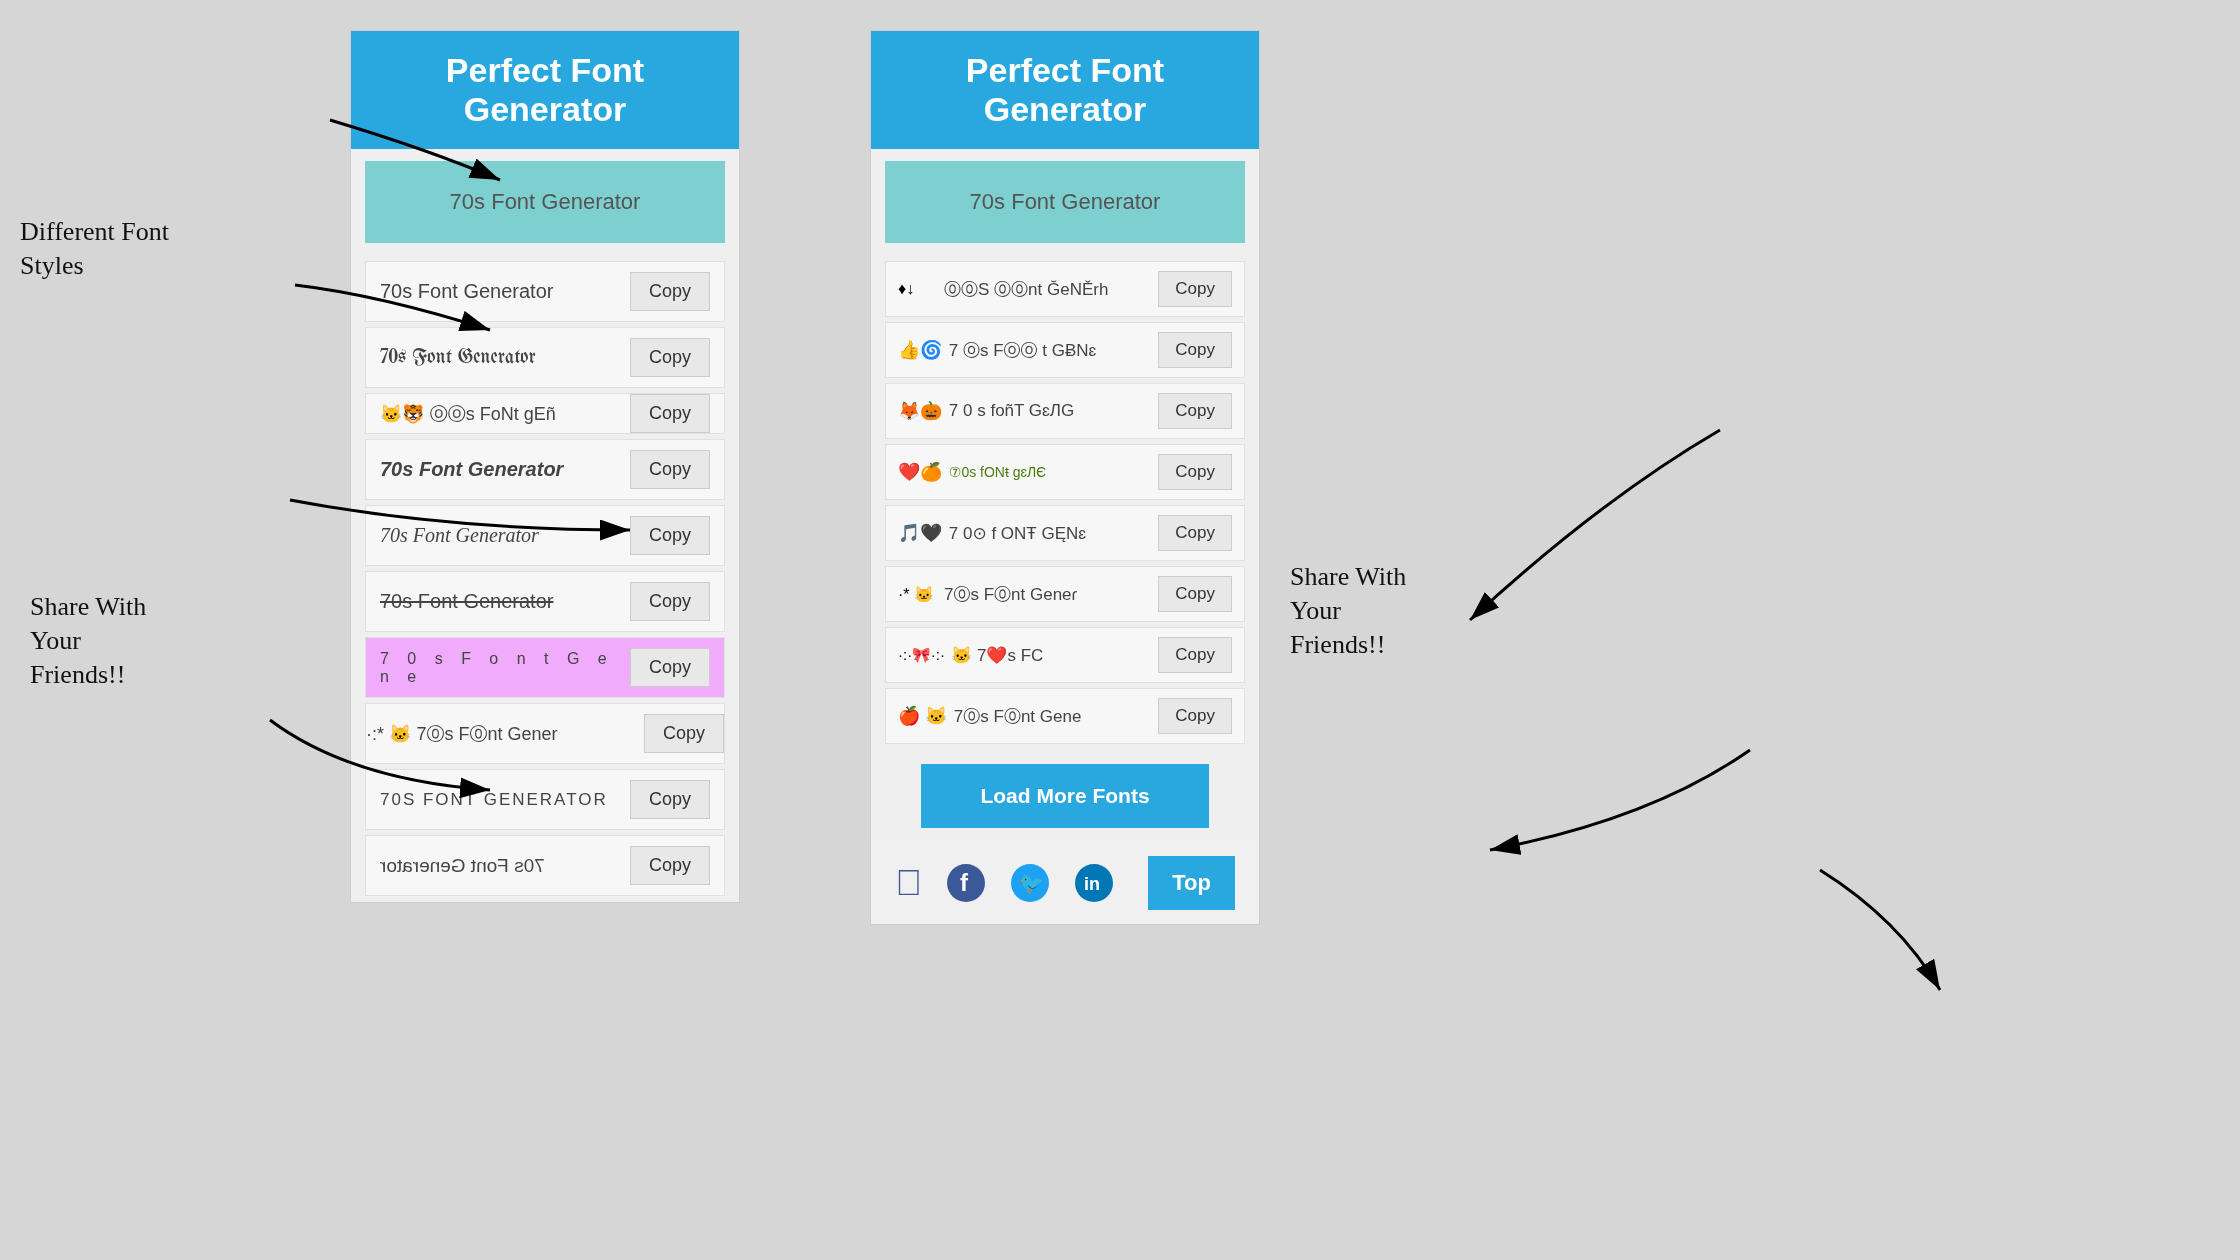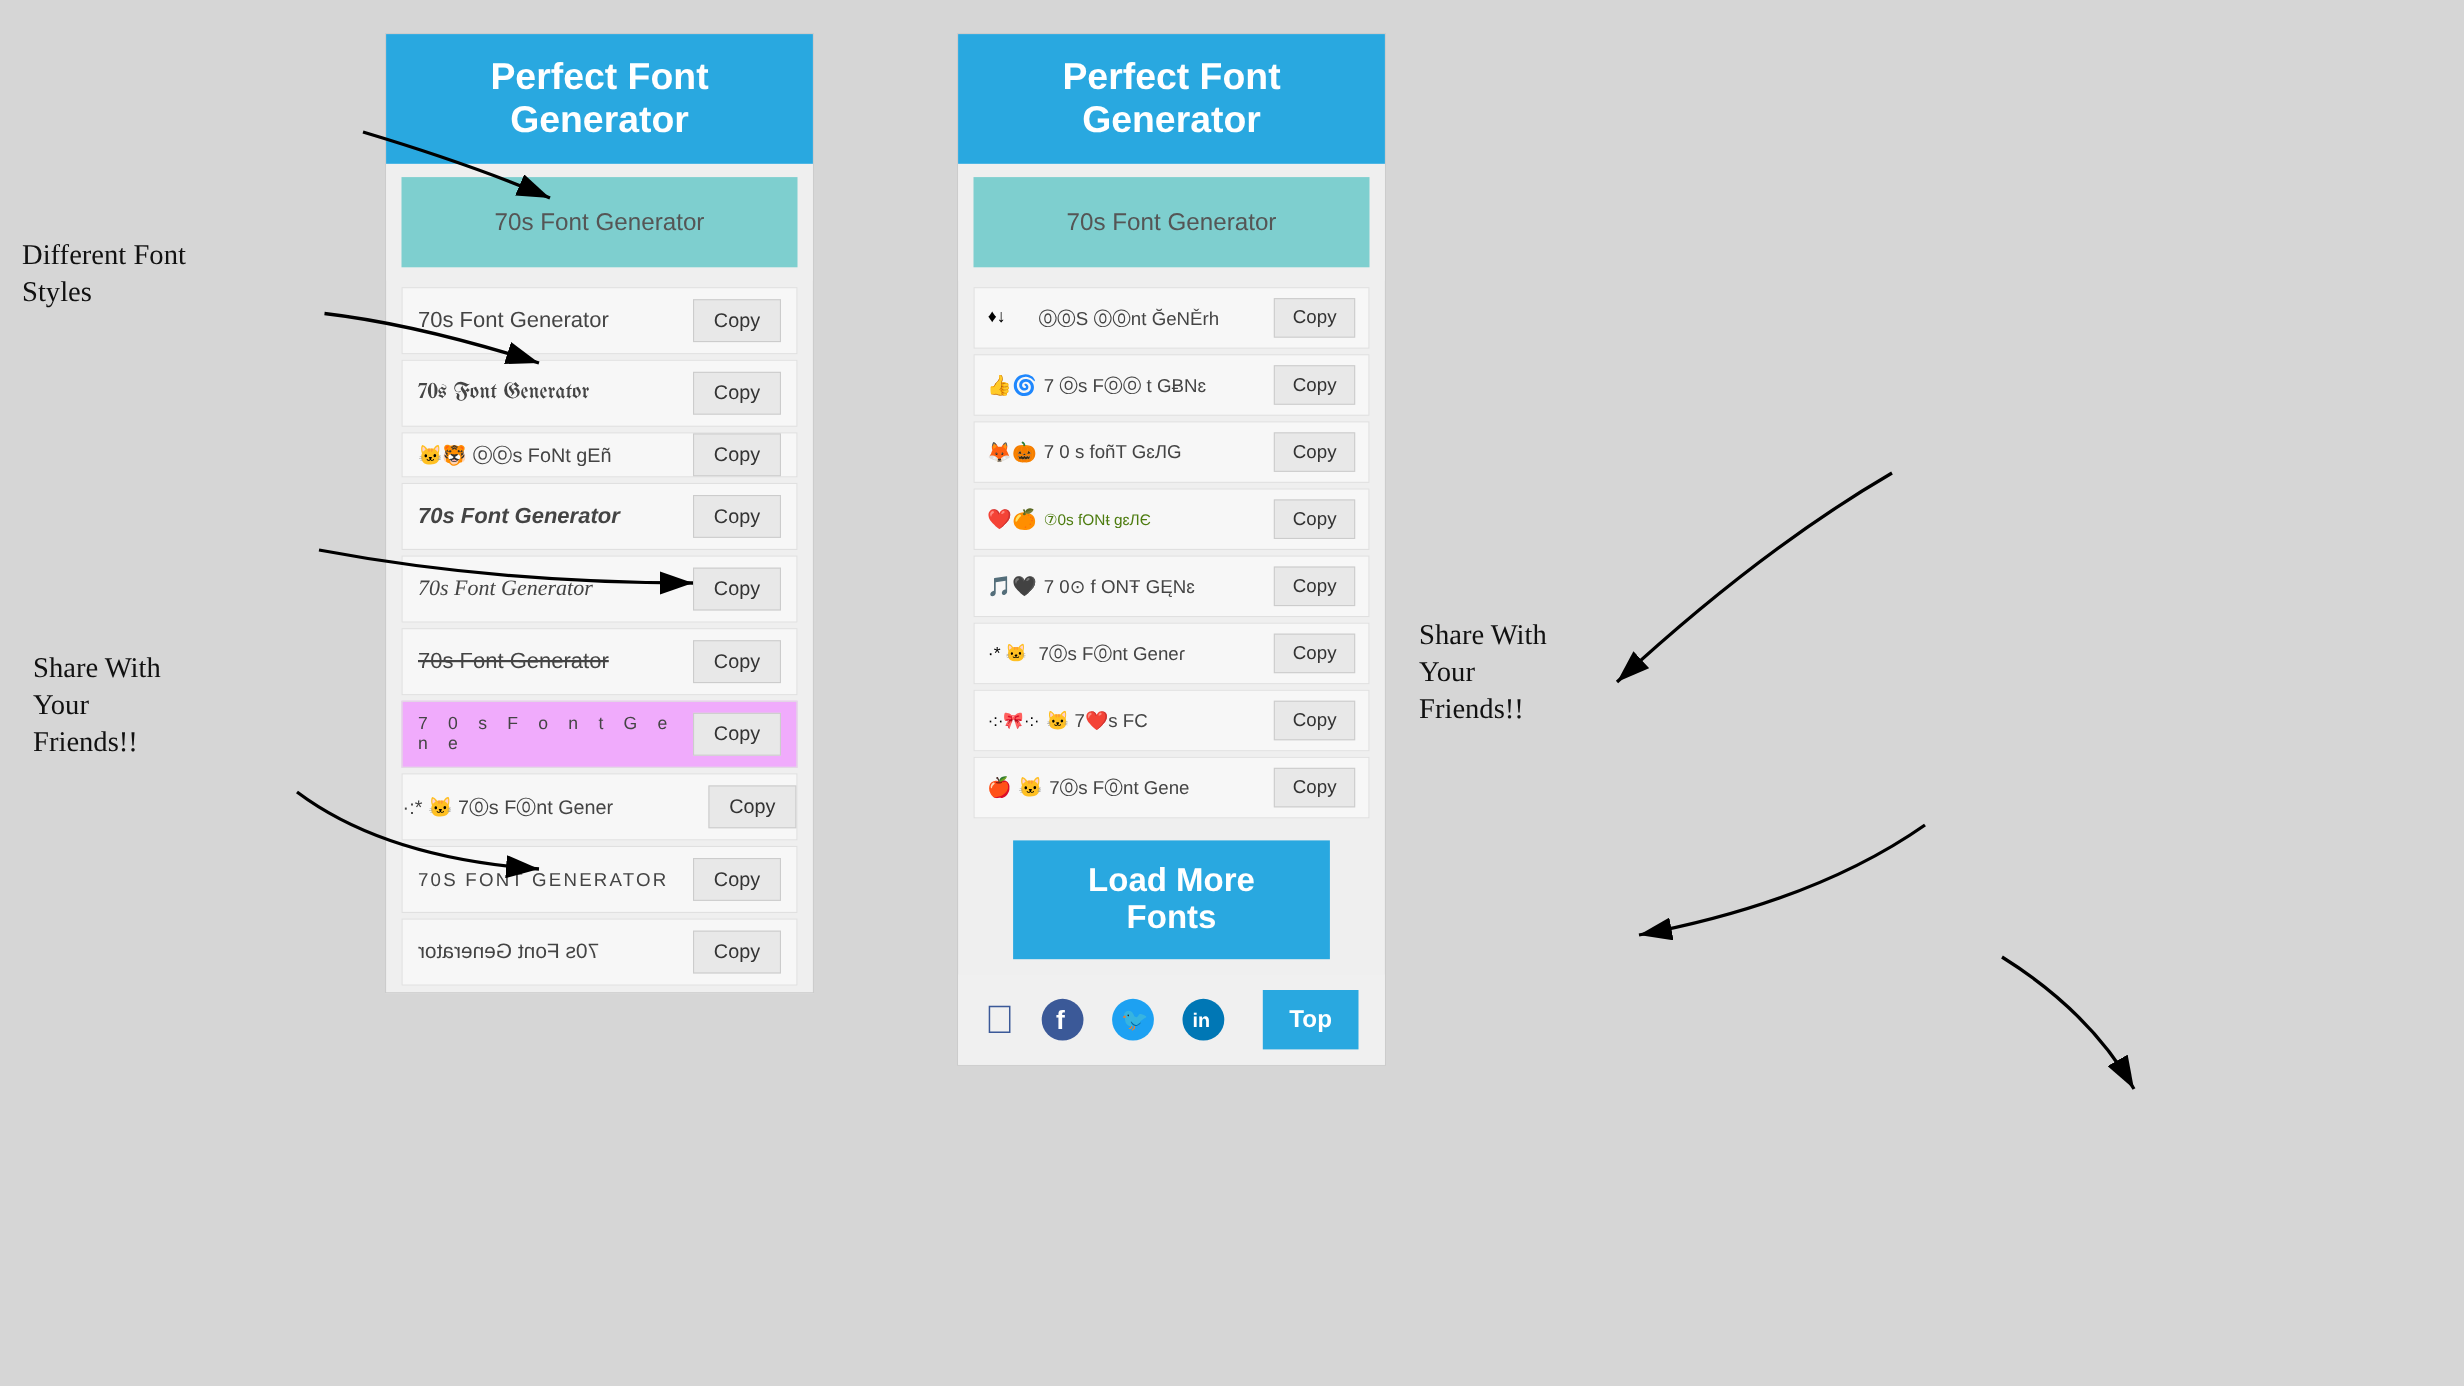--- a/index.html
+++ b/index.html
@@ -189,21 +189,21 @@
 
       <div style="display:flex;align-items:center;background:#f7f7f7;border:1px solid #e0e0e0;padding:9px 12px;gap:6px;">
         <span style="font-size:18px;min-width:40px;">🍎 🐱</span>
         <span style="flex:1;font-size:17px;color:#444;overflow:hidden;white-space:nowrap;text-overflow:ellipsis;">7⓪s F⓪nt Gene</span>
         <button style="background:#e8e8e8;border:1px solid #ccc;padding:7px 16px;font-size:17px;cursor:pointer;color:#333;">Copy</button>
       </div>
 
     </div>
 
     <div style="padding:14px; text-align:center;">
-      <button style="background:#29a8e0;color:white;border:none;padding:20px 40px;font-size:30px;cursor:pointer;font-weight:bold;width:80%;">Load More Fonts</button>
+      <button style="background:#29a8e0;color:white;border:none;padding:20px 40px;font-size:21px;cursor:pointer;font-weight:bold;width:80%;">Load More Fonts</button>
     </div>
 
     <div style="display:flex;align-items:center;justify-content:center;gap:24px;padding:14px 10px;background:#f0f0f0;">
       <span style="font-size:36px;cursor:pointer;color:#3b5998;"></span>
 
       <svg width="40" height="40" viewBox="0 0 40 40" style="cursor:pointer;">
         <circle cx="20" cy="20" r="19" fill="#3b5998"></circle>
         <text x="14" y="28" font-size="24" fill="white" font-family="Arial" font-weight="bold">f</text>
       </svg>
 

